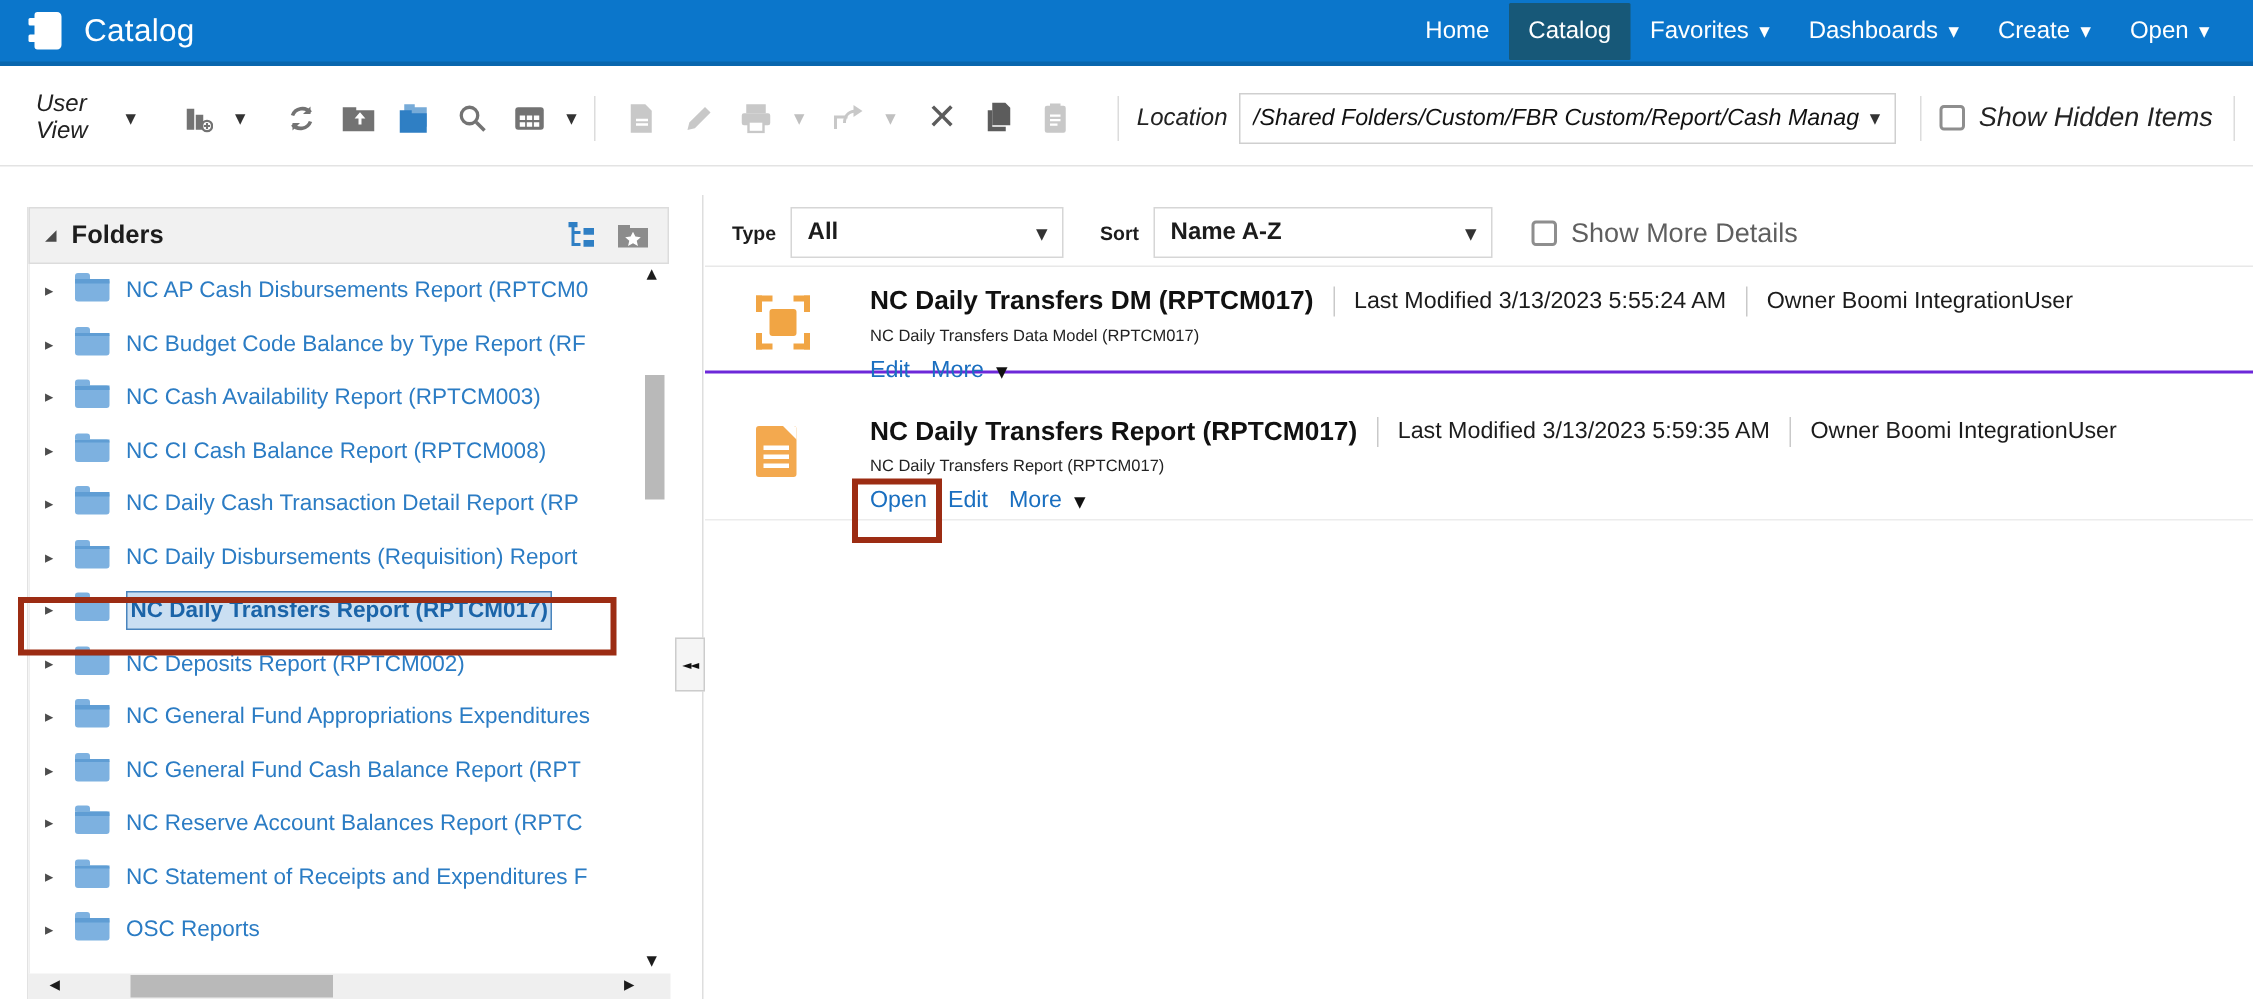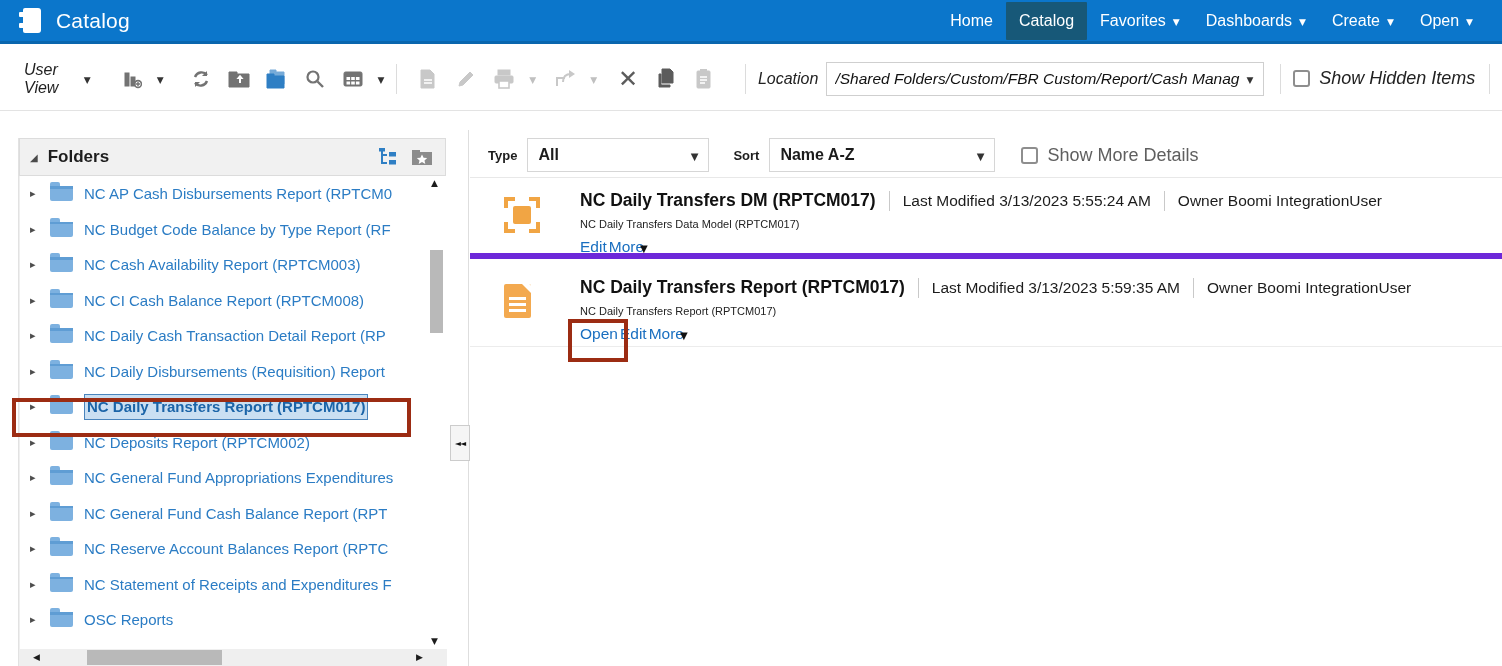--- a/index.html
+++ b/index.html
@@ -99,31 +99,31 @@
   .f-label { font-weight:bold; font-size:13px; color:#1c1c1c; margin-right:10px; }
   .dd { display:flex; align-items:center; justify-content:space-between; height:34px;
     border:1px solid #d6d6d6; background:#fff; font-weight:bold; font-size:16px;
     color:#1c1c1c; padding:0 10px; cursor:pointer; }
   .dd-type { width:182px; margin-right:24px; }
   .dd-sort { width:226px; margin-right:26px; }
   .dd .tb-caret { font-size:10px; }
   .muted { color:#5f5f5f; font-weight:normal; }
 
   .item { position:absolute; left:470px; width:1032px; display:flex; padding-left:34px; }
-  .item-1 { top:179px; height:80px; border-bottom:6px solid #6d28d9; }
+  .item-1 { top:179px; height:70px; border-bottom:2px solid #6d28d9; }
   .item-2 { top:266px; height:81px; border-bottom:1px solid #ececec; }
   .item-icon-col { width:76px; flex:0 0 auto; display:flex; justify-content:flex-start;
     padding-top:18px; }
   .item-body { padding-top:6px; }
   .title-line { display:flex; align-items:center; margin-top:5px; }
   .item-title { font-weight:bold; font-size:17.5px; color:#111; white-space:nowrap; }
   .meta { font-size:15.5px; color:#1c1c1c; white-space:nowrap; }
   .vsep { width:1px; height:20px; background:#c9c9c9; margin:0 13px; }
   .item-desc { font-size:11px; color:#222; margin-top:7px; }
-  .item-links { display:flex; align-items:center; gap:2px; margin-top:8px;
+  .item-links { display:flex; align-items:center; gap:14px; margin-top:8px;
     font-size:15.5px; }
   .link { color:#1a6fc0; cursor:pointer; }
   .more-caret { font-size:10px; color:#111; margin-left:-6px; padding-top:2px; }
 
   
   .dm-ic { position:relative; width:36px; height:36px; }
   .dm-ic .c { position:absolute; width:11px; height:11px; }
   .dm-ic .c.tl { left:0; top:0; border-top:4.5px solid #f1a544; border-left:4.5px solid #f1a544; }
   .dm-ic .c.tr { right:0; top:0; border-top:4.5px solid #f1a544; border-right:4.5px solid #f1a544; }
   .dm-ic .c.bl { left:0; bottom:0; border-bottom:4.5px solid #f1a544; border-left:4.5px solid #f1a544; }

